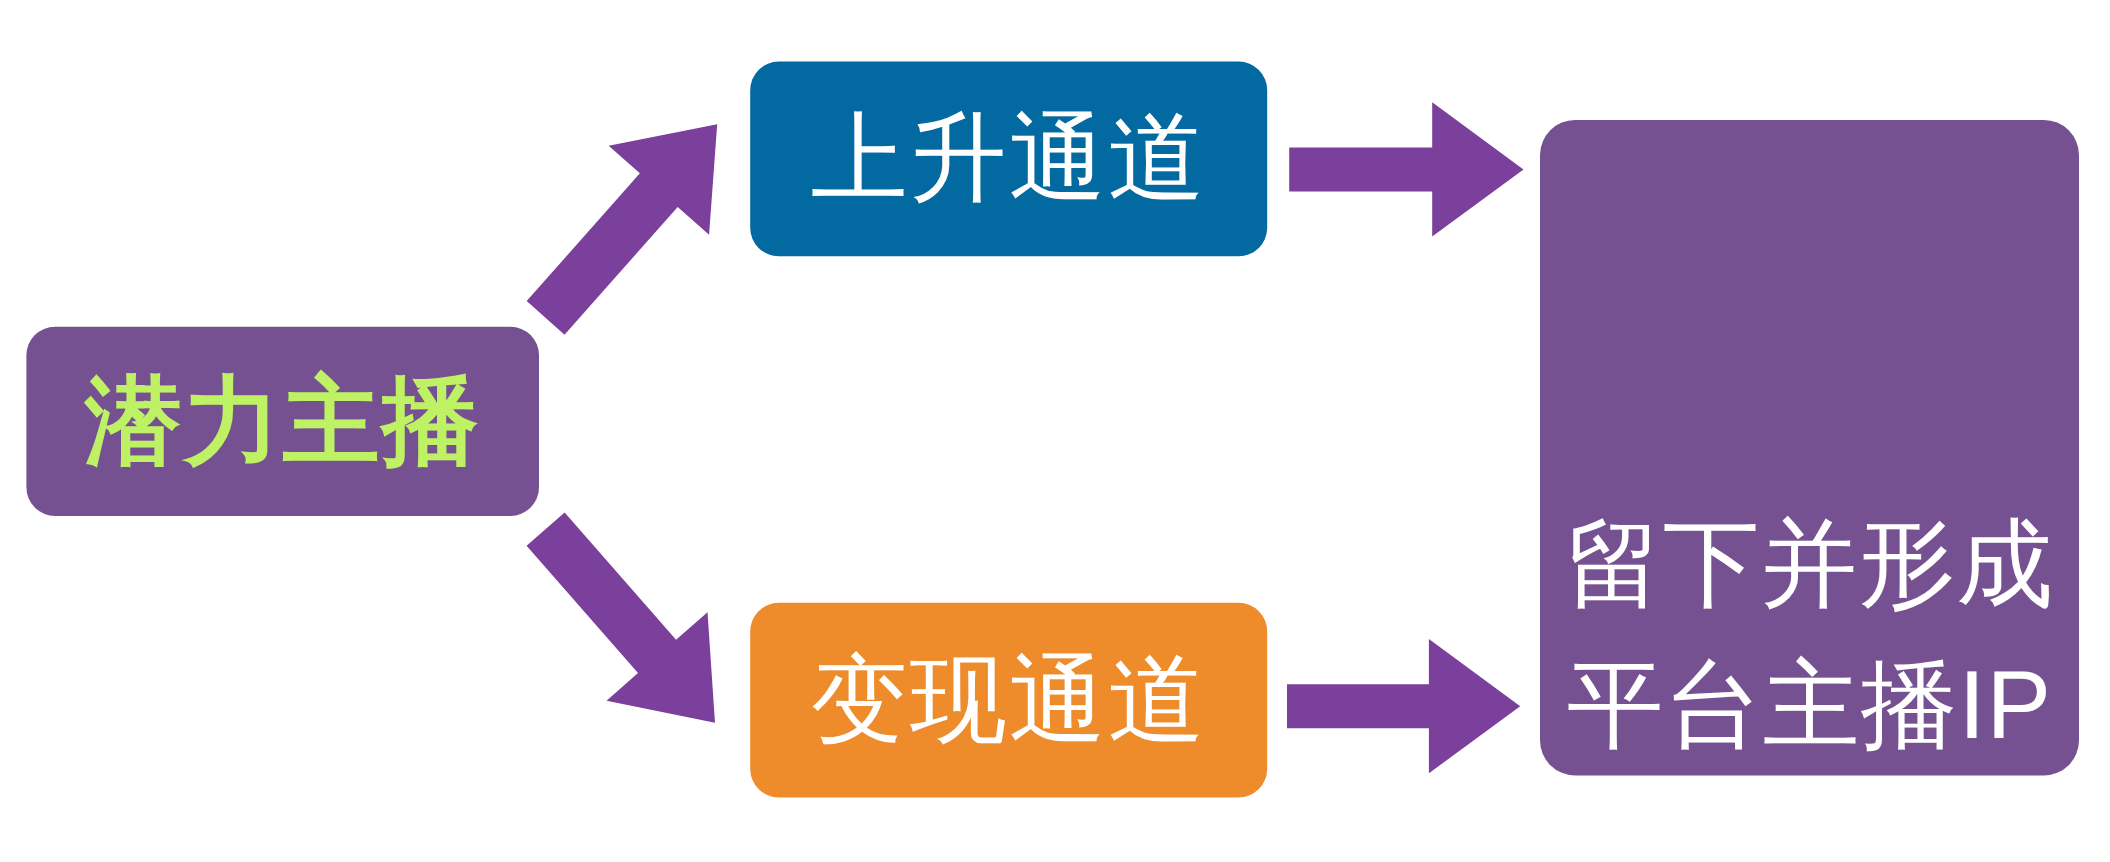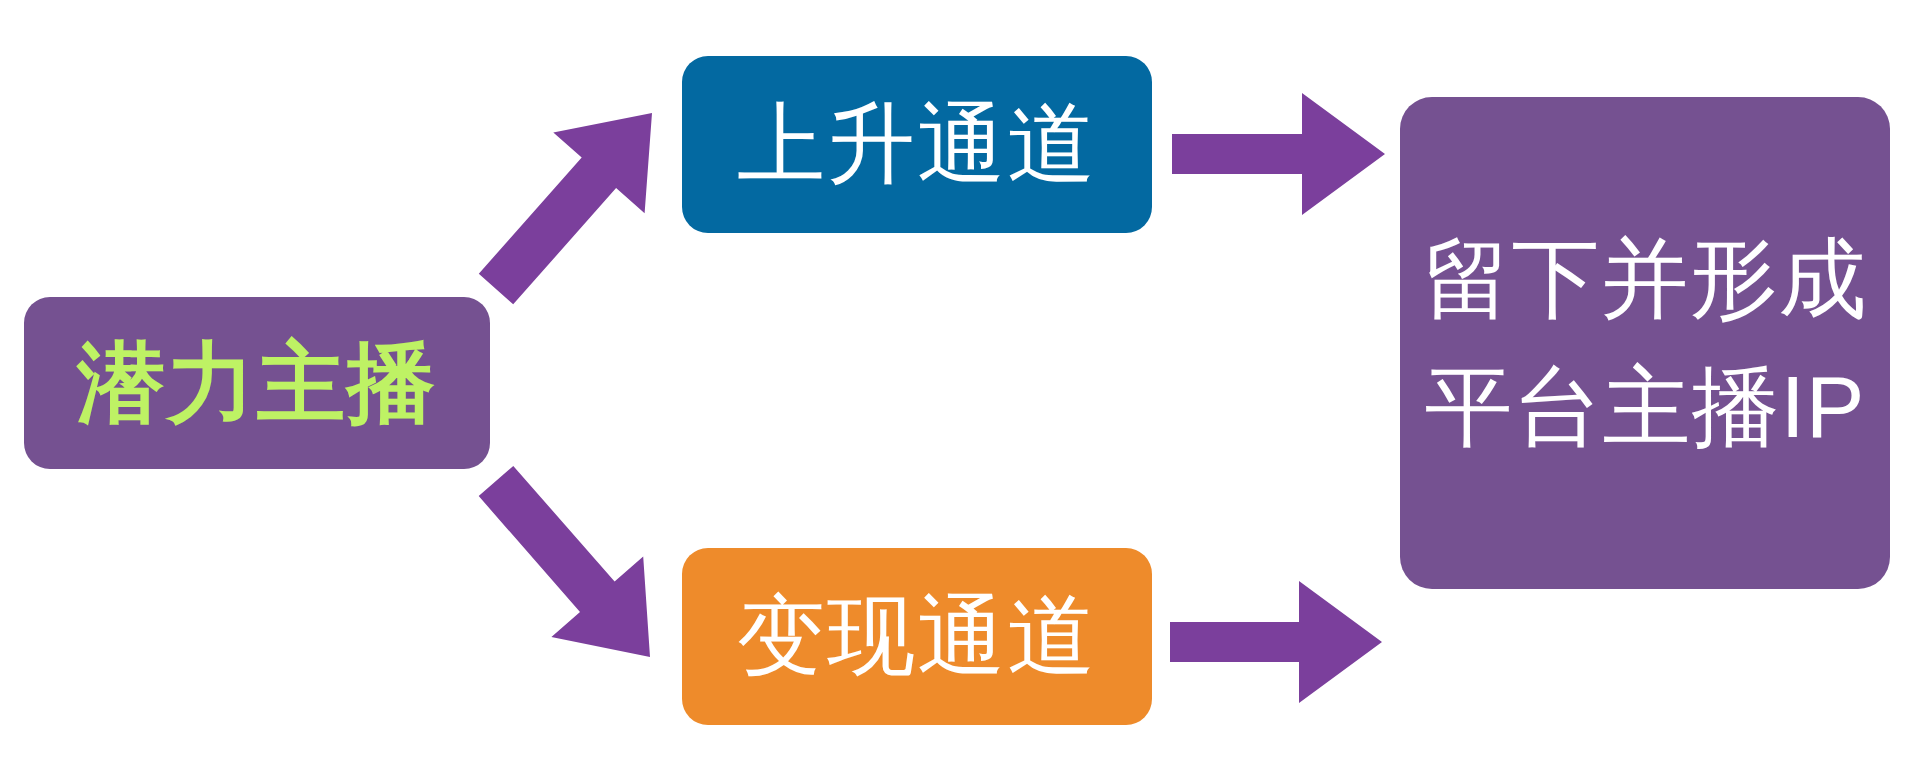--- a/index.html
+++ b/index.html
@@ -44,26 +44,27 @@
     letter-spacing: 2px;
   }
   #node-monetize-channel {
     left: 682px; top: 548px;
     width: 470px; height: 177px;
     border-radius: 26px;
     font-size: 88px;
     letter-spacing: 2px;
   }
   #node-platform-ip {
-    left: 1400px; top: 97px;
-    width: 490px; height: 492px;
+    left: 1400px; top: 109px;
+    width: 490px; height: 596px;
     border-radius: 32px;
     font-size: 88px;
     line-height: 128px;
     letter-spacing: 1px;
+    align-items: flex-end;
   }
   #arrow-layer {
     position: absolute;
     left: 0; top: 0;
     width: 1918px;
     height: 784px;
     pointer-events: none;
   }
 </style>
 </head>

